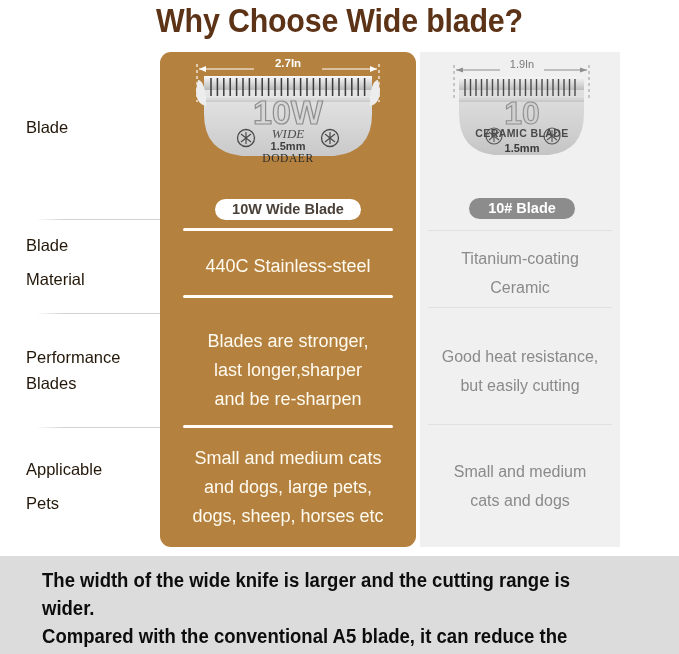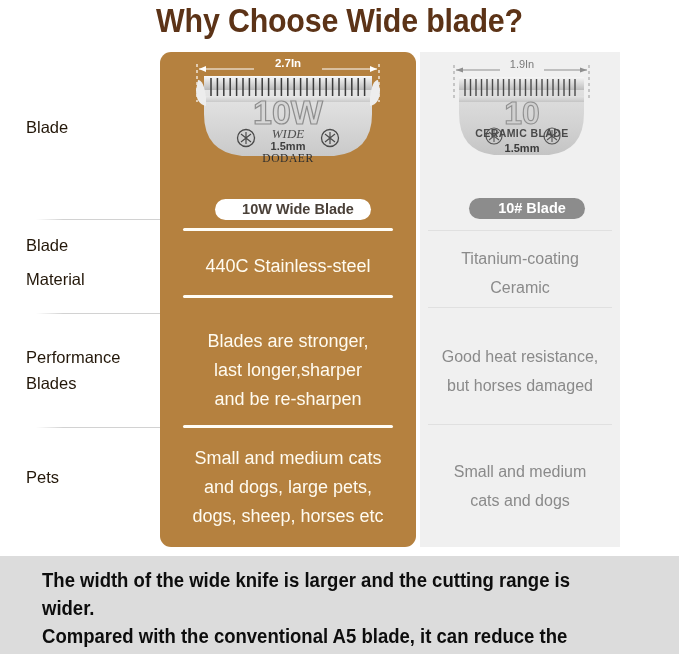--- a/index.html
+++ b/index.html
@@ -124,21 +124,20 @@
   
   .blade-wrap { position: absolute; }
 
   .pill {
     position: absolute;
     text-align: center;
     border-radius: 11px;
     font-weight: bold;
     line-height: 21px;
     height: 21px;
-    padding-left: 10px;
   }
   .pill-left {
     background: #FFFFFF;
     color: #4a4038;
     font-size: 14.5px;
   }
   .pill-right {
     background: #8C8C8C;
     color: #ffffff;
     font-size: 14.5px;
@@ -186,20 +185,21 @@
     </div>
     <div class="label-div" style="top:261px;"></div>
 
     <div class="label-cell" style="top:284px;">
       <div style="margin-top:8px;">Performance</div>
       <div>Blades</div>
     </div>
     <div class="label-div" style="top:375px;"></div>
 
     <div class="label-cell" style="top:404px;">
+      <div>Applicable</div>
       <div style="margin-top:8px;">Pets</div>
     </div>
   </div>
 
   <div class="panel-left">
 
     <div class="blade-wrap" style="left:24px; top:4px; width:208px; height:140px;">
       <svg width="208" height="140" viewBox="0 0 208 140">
         <defs>
           <linearGradient id="bodyL" x1="0" y1="0" x2="0" y2="1">
@@ -353,21 +353,21 @@
 
     <div class="cell-text cell-right-text" style="top:192px;">
       <div>Titanium-coating</div>
       <div>Ceramic</div>
     </div>
 
     <div class="gray-div" style="top:255px;"></div>
 
     <div class="cell-text cell-right-text" style="top:290px;">
       <div>Good heat resistance,</div>
-      <div>but horses damaged</div>
+      <div>but easily cutting</div>
     </div>
 
     <div class="gray-div" style="top:372px;"></div>
 
     <div class="cell-text cell-right-text" style="top:405px;">
       <div>Small and medium</div>
       <div>cats and dogs</div>
     </div>
   </div>
 </div>

